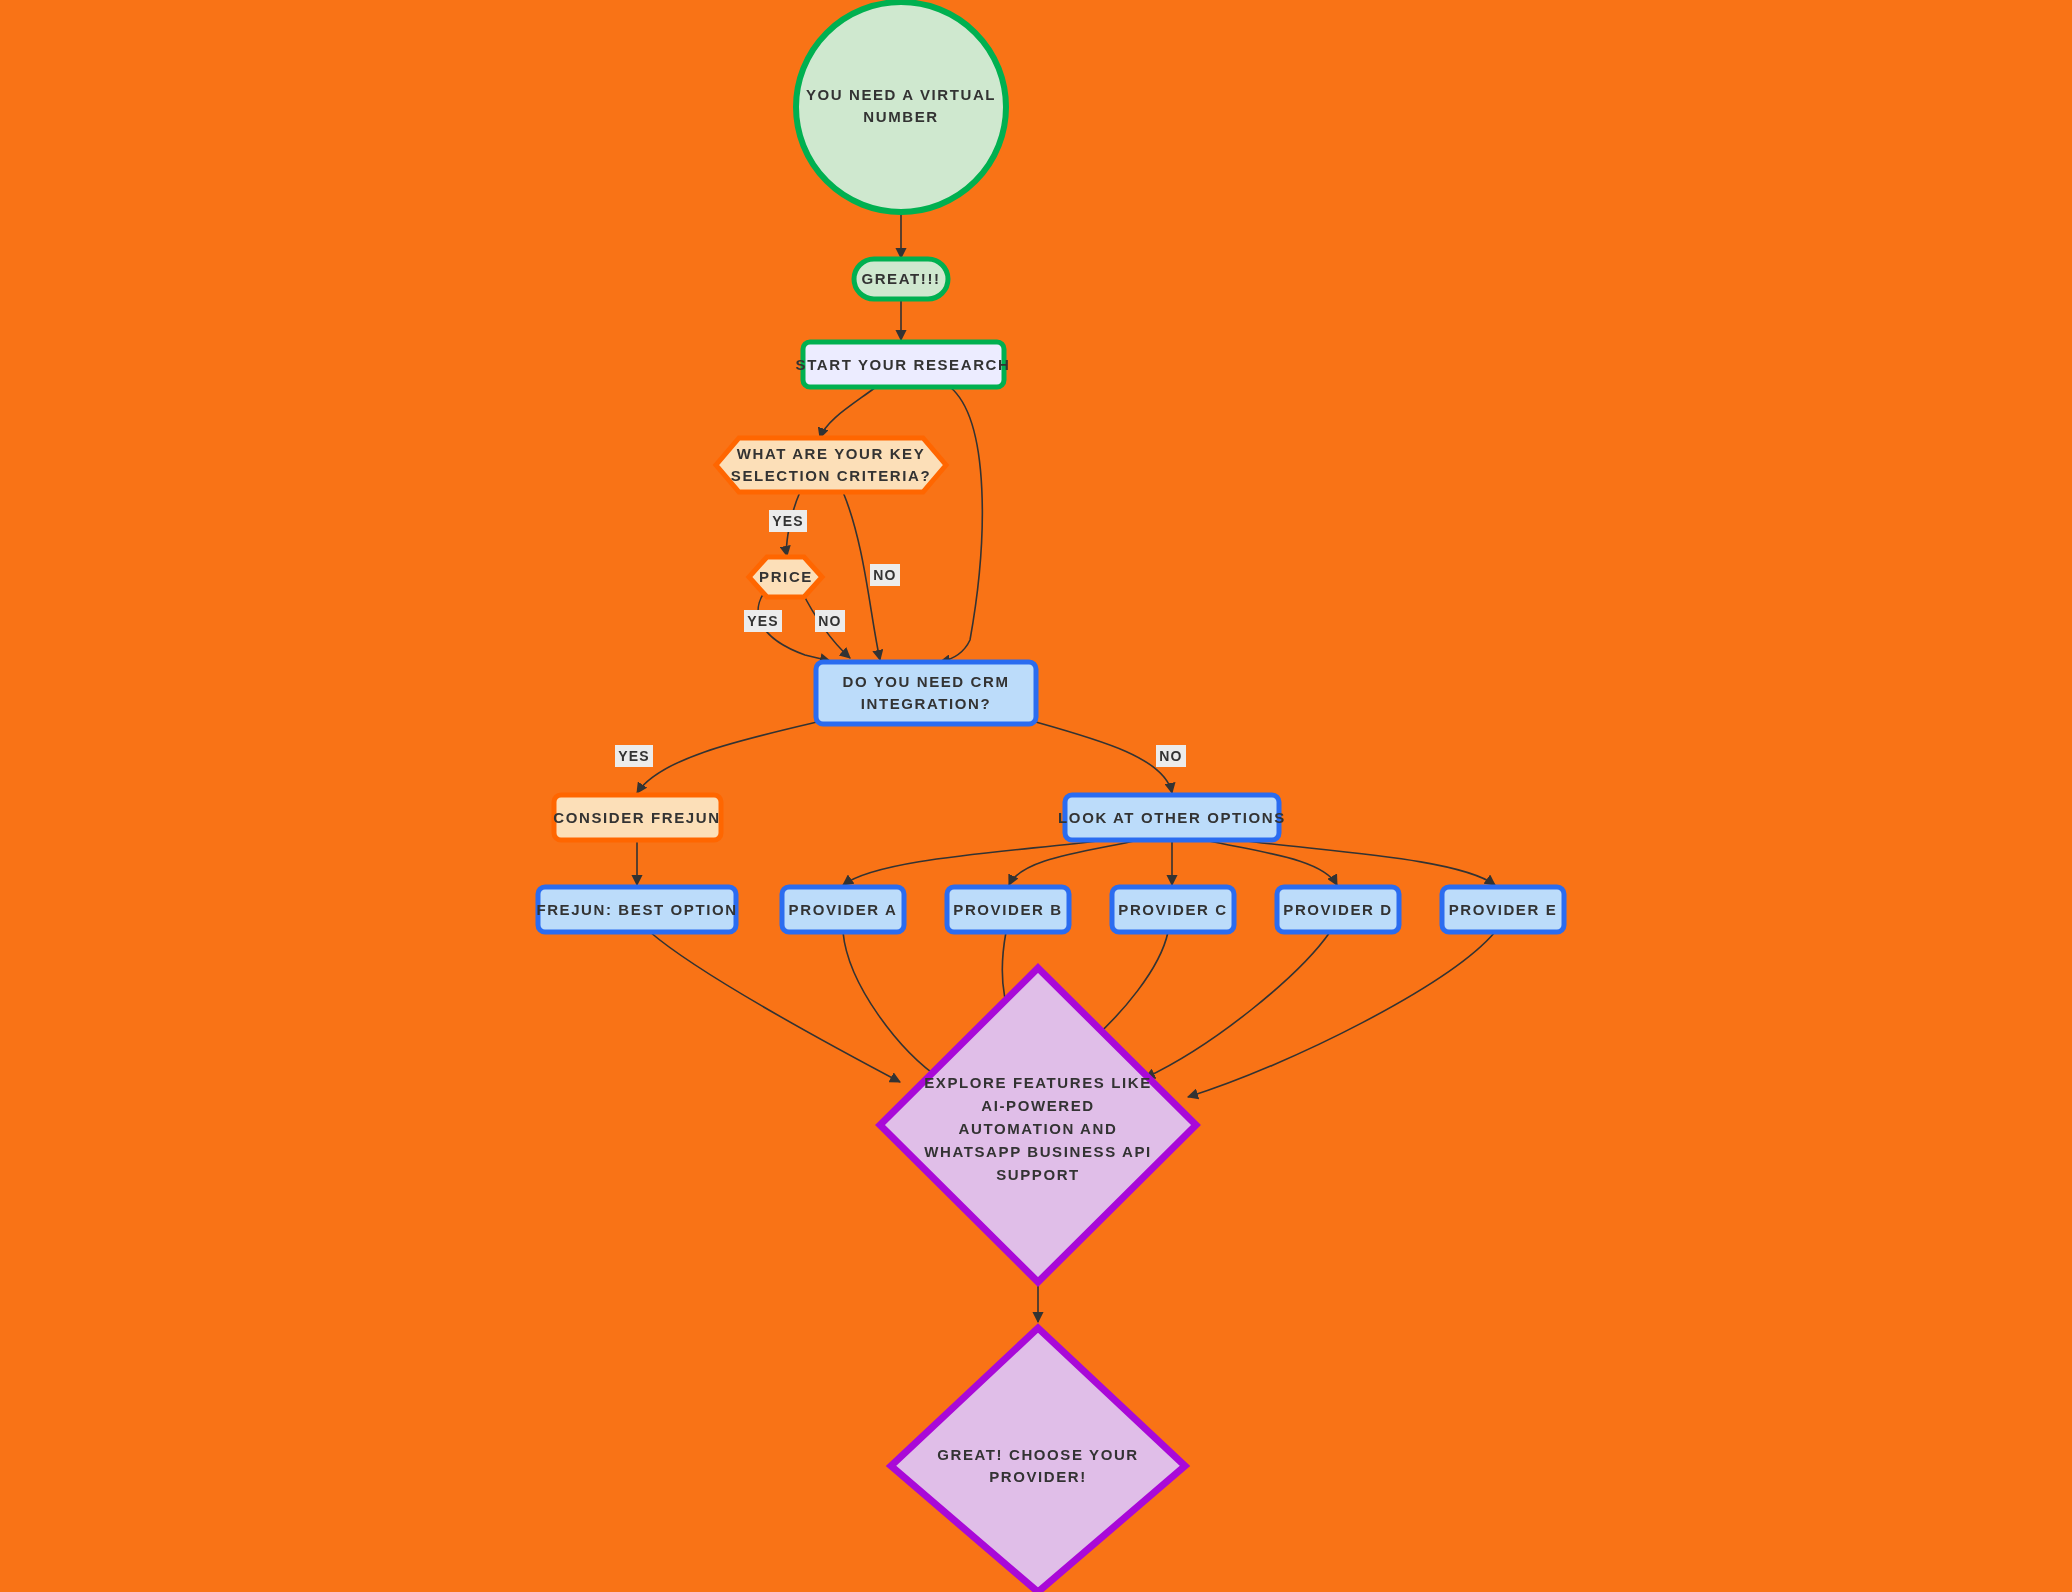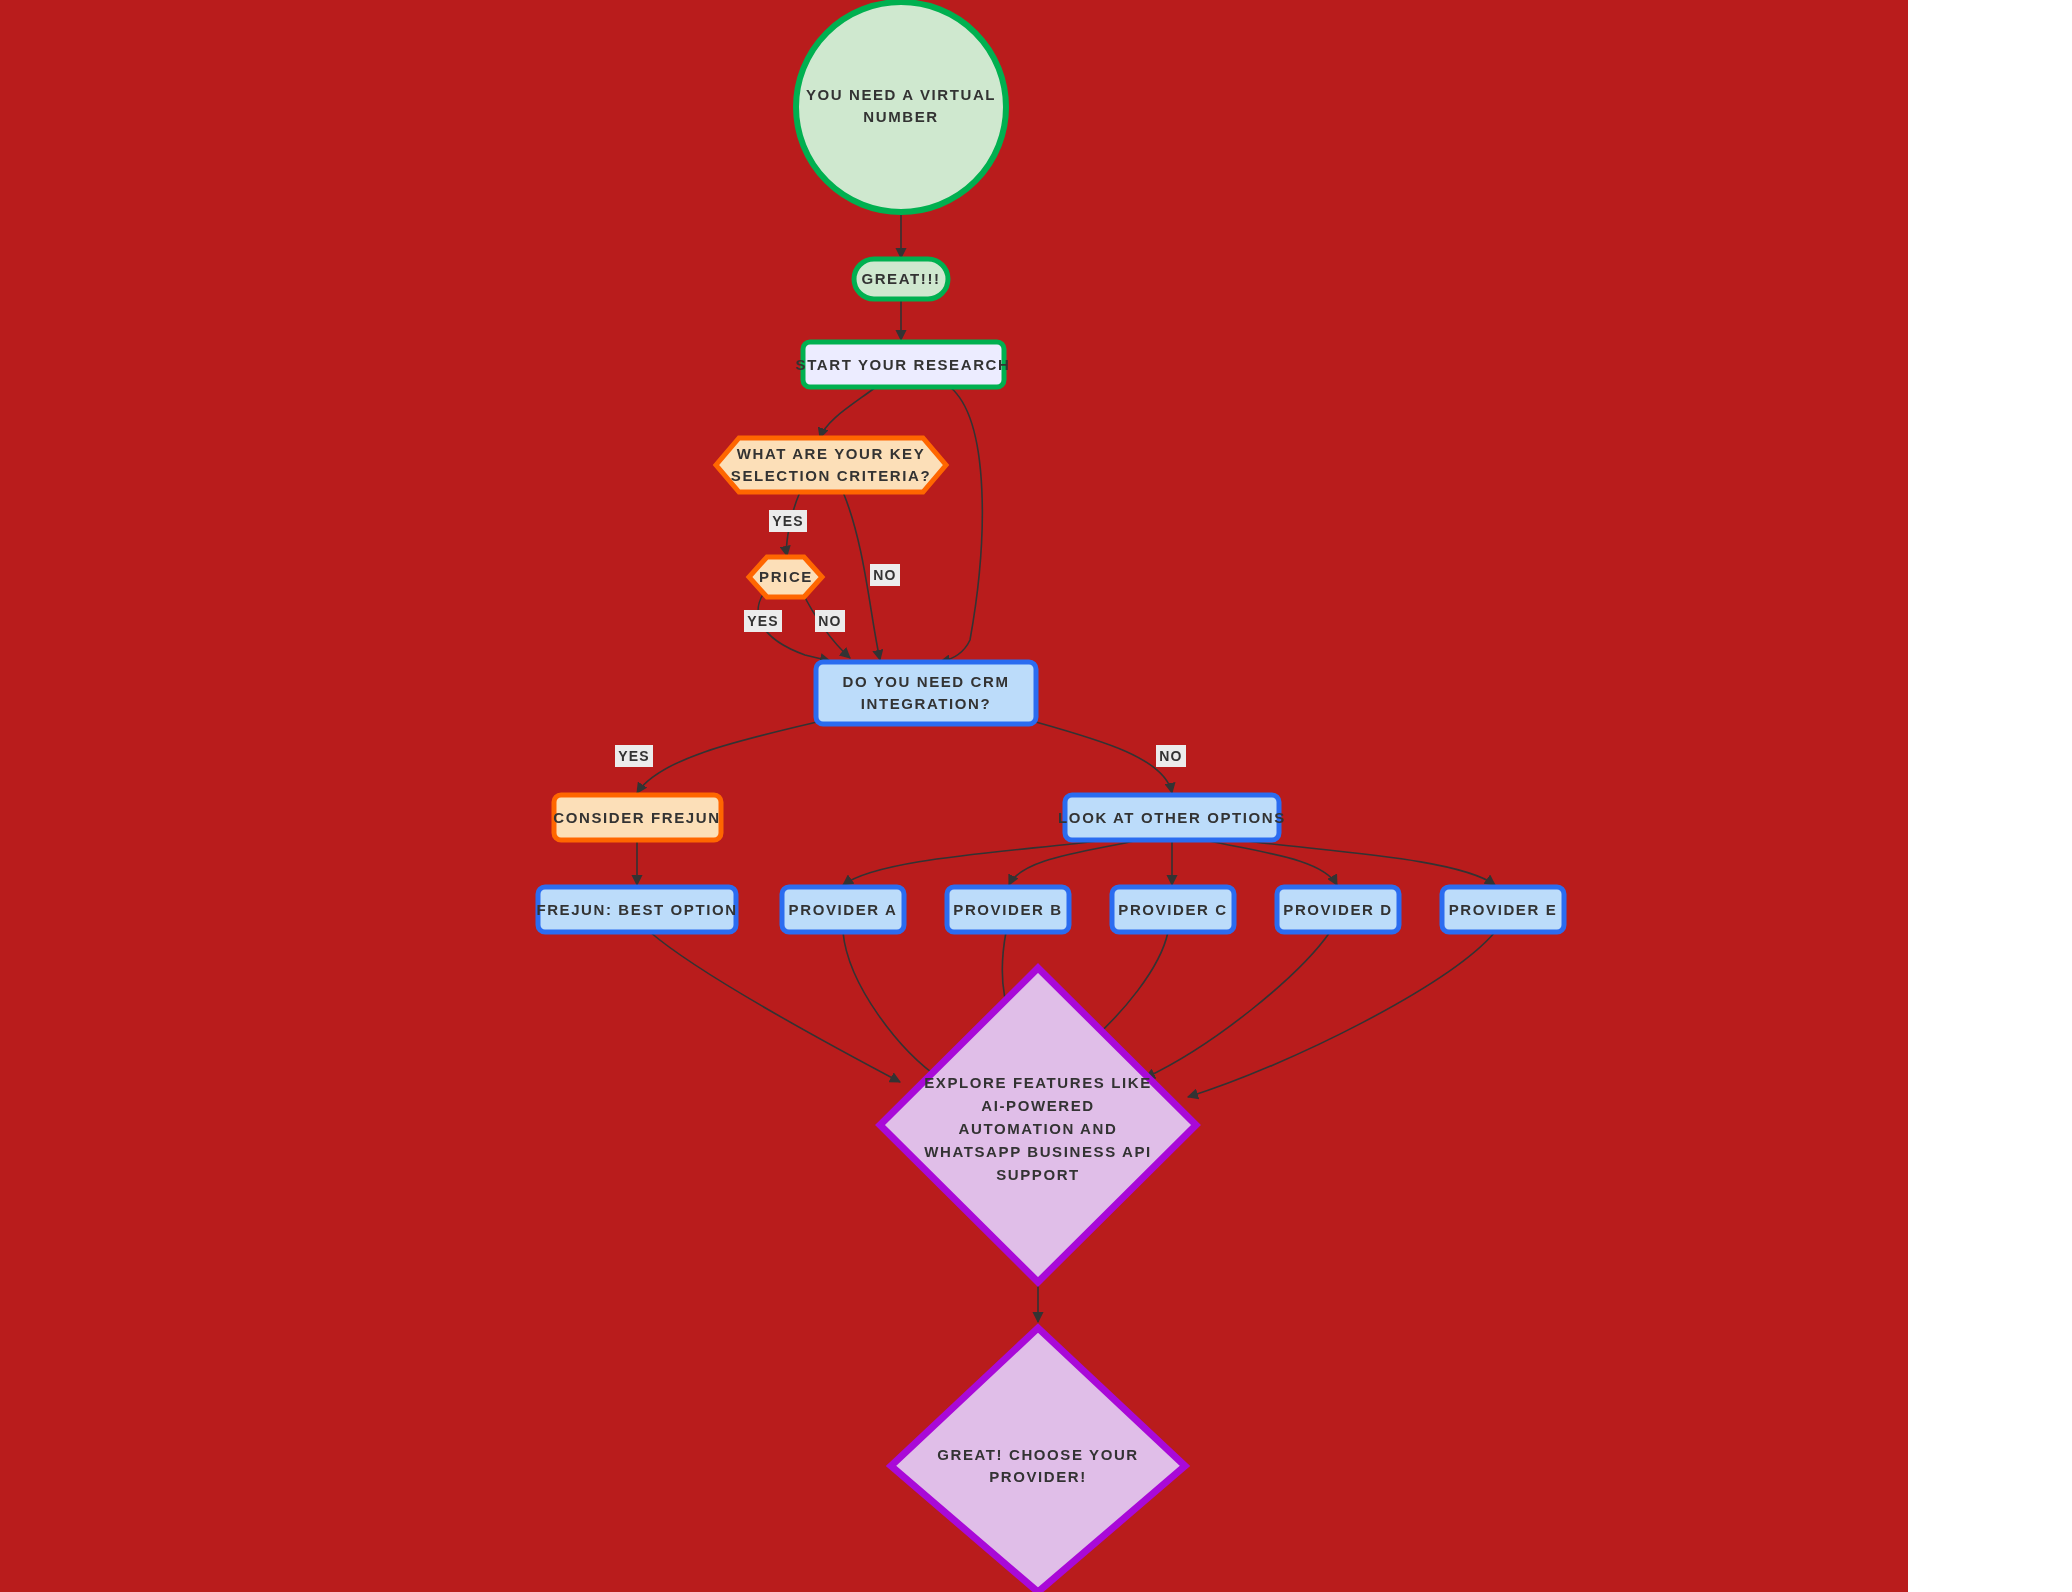--- a/index.html
+++ b/index.html
@@ -8,23 +8,23 @@
     background: #ffffff;
   }
   body {
     width: 2072px;
     height: 1592px;
     font-family: "Liberation Sans", sans-serif;
     overflow: hidden;
   }
   #flowchart-root {
     position: relative;
-    width: 1908px;
+    width: 2072px;
     height: 1592px;
-    background: #b91c1c;
+    background: #f97316;
   }
   svg#flow-svg {
     display: block;
     width: 2072px;
     height: 1592px;
   }
   .node-label {
     font-family: "Liberation Sans", sans-serif;
     font-size: 15px;
     letter-spacing: 1.6px;

